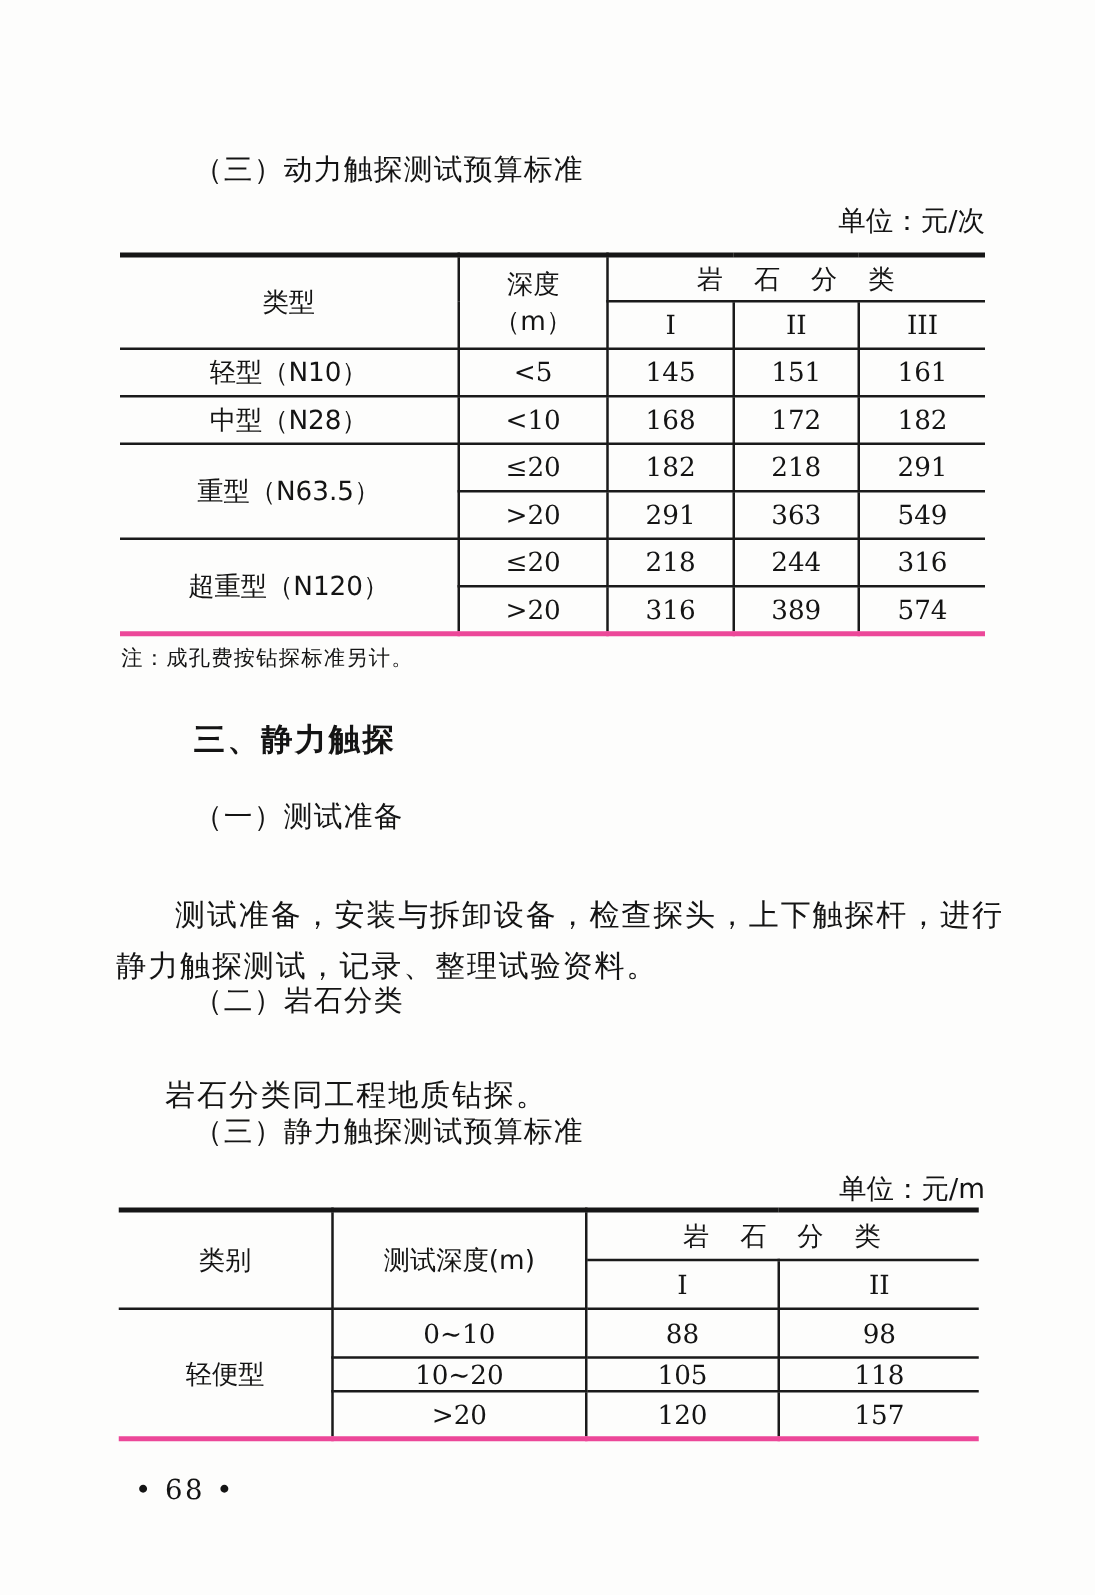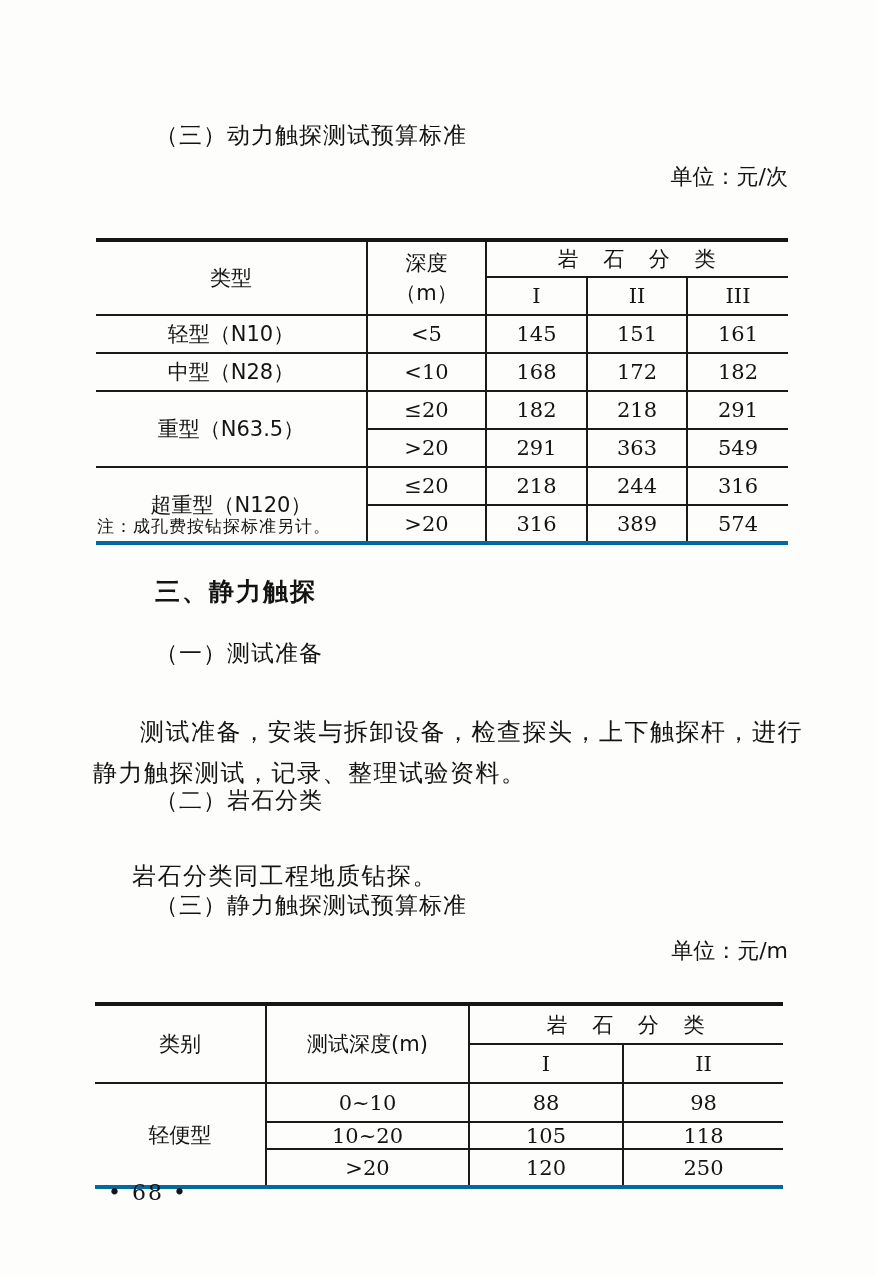--- a/index.html
+++ b/index.html
@@ -46,24 +46,23 @@
     font-size:22px;
     font-family:"DejaVu Serif",serif;
     letter-spacing:2px;
     white-space:nowrap;
     text-align:right;
   }
   table.doc{
     border-collapse:collapse;
     table-layout:fixed;
     border-top:4px solid #161616;
-    border-bottom:4px solid #0369a1;
+    border-bottom:4px solid #ec4899;
     border-left:hidden;
     border-right:hidden;
-    margin-top:36px;
   }
   table.doc td{
     border:2px solid #1a1a1a;
     text-align:center;
     vertical-align:middle;
     font-size:21px;
     padding:0;
     overflow:hidden;
   }
   .rock-hdr{word-spacing:14px;letter-spacing:2px;}
@@ -185,20 +184,20 @@
       <td class="num">98</td>
     </tr>
     <tr style="height:27px">
       <td class="num">10~20</td>
       <td class="num">105</td>
       <td class="num">118</td>
     </tr>
     <tr style="height:38px">
       <td class="num">&gt;20</td>
       <td class="num">120</td>
-      <td class="num">250</td>
+      <td class="num">157</td>
     </tr>
   </tbody>
     </table>
 
   <div class="abs pagenum" style="left:108px;top:1180px;">• 68 •</div>
 
 </div>
 
 </body></html>

